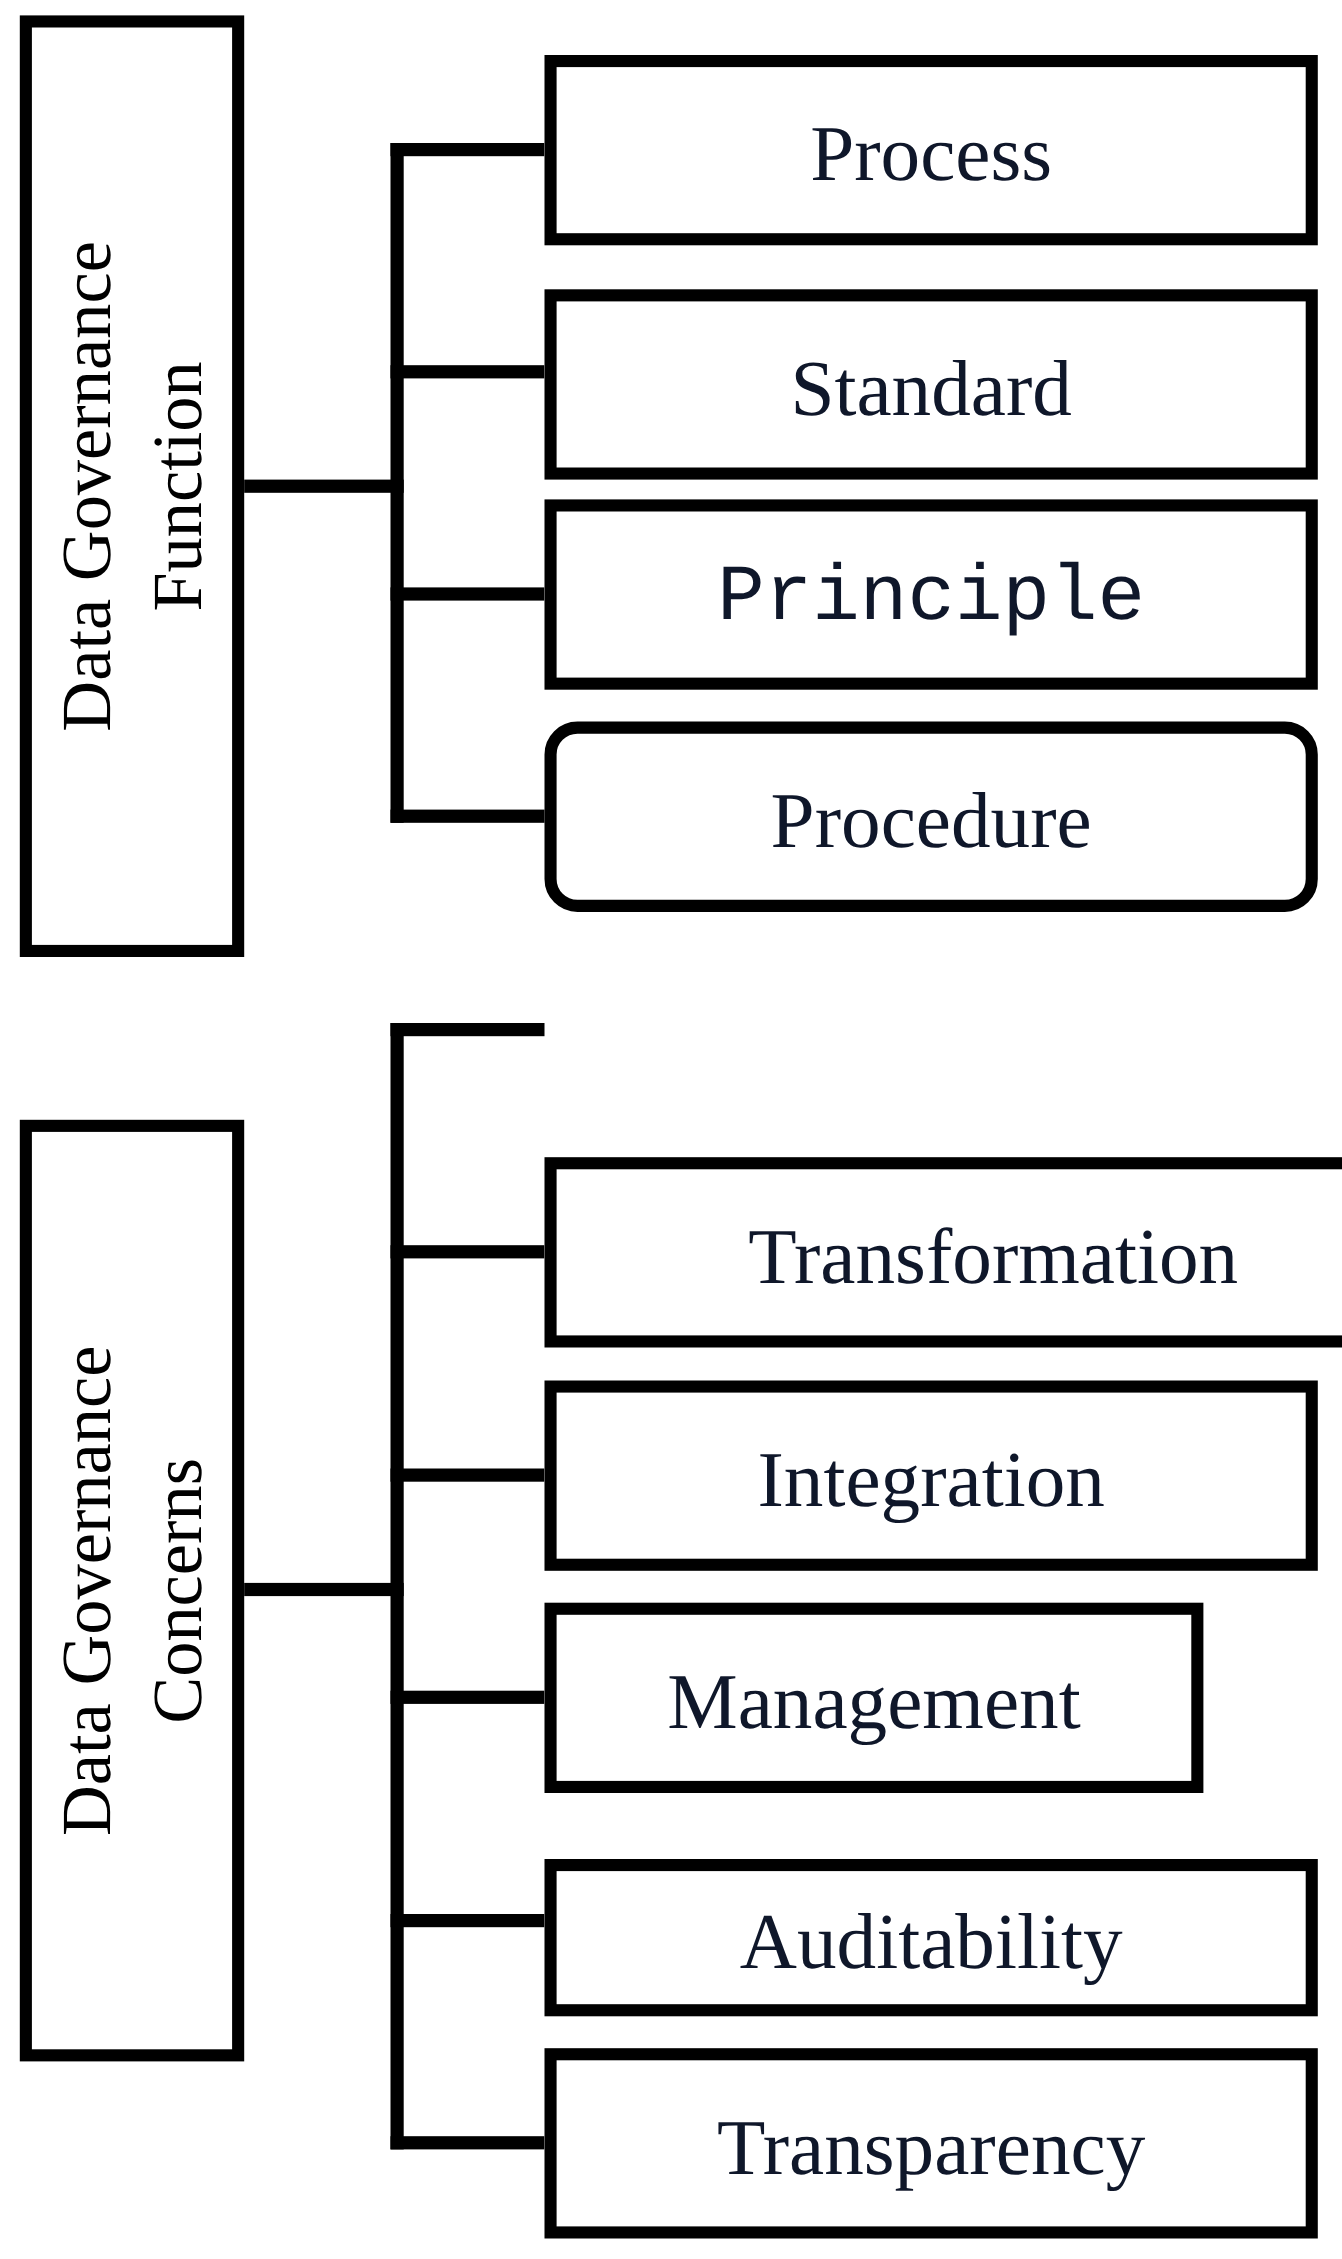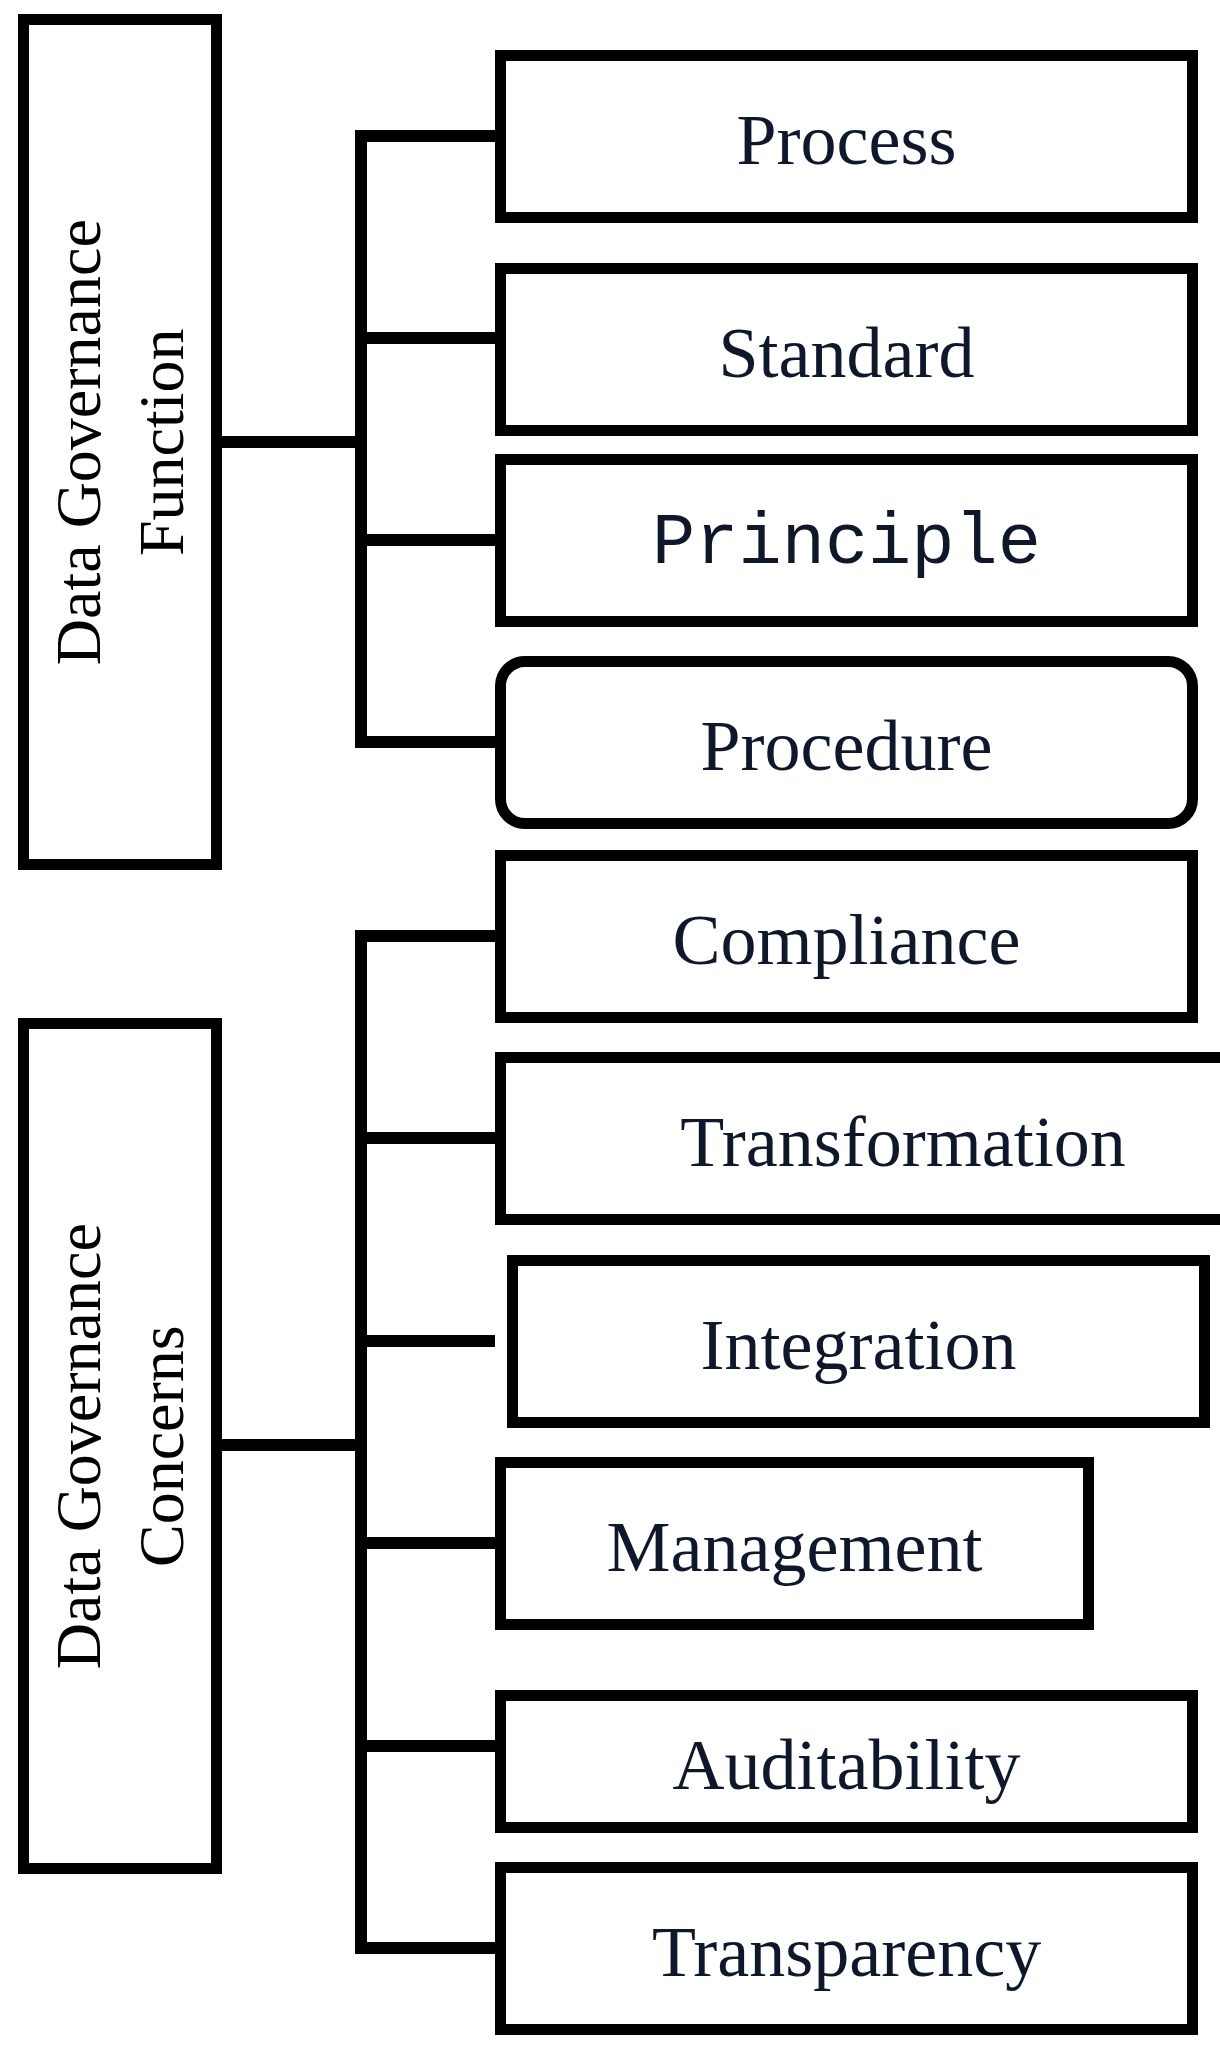--- a/index.html
+++ b/index.html
@@ -72,27 +72,24 @@
 
   <div class="line" style="left:222px;top:1439px;width:145px;height:12px;"></div>
   <div class="line" style="left:355px;top:930px;width:12px;height:1024px;"></div>
   <div class="line" style="left:355px;top:930px;width:140px;height:12px;"></div>
   <div class="line" style="left:355px;top:1132px;width:140px;height:12px;"></div>
   <div class="line" style="left:355px;top:1335px;width:140px;height:12px;"></div>
   <div class="line" style="left:355px;top:1537px;width:140px;height:12px;"></div>
   <div class="line" style="left:355px;top:1740px;width:140px;height:12px;"></div>
   <div class="line" style="left:355px;top:1942px;width:140px;height:12px;"></div>
 
-  <div class="node" style="left:495px;top:850px;width:703px;height:173px;">
-    <div class="child-label">Compliance</div>
-  </div>
   <div class="node" style="left:495px;top:1052px;width:816px;height:173px;">
     <div class="child-label">Transformation</div>
   </div>
-  <div class="node" style="left:507px;top:1255px;width:703px;height:173px;">
+  <div class="node" style="left:495px;top:1255px;width:703px;height:173px;">
     <div class="child-label">Integration</div>
   </div>
   <div class="node" style="left:495px;top:1457px;width:599px;height:173px;">
     <div class="child-label">Management</div>
   </div>
   <div class="node" style="left:495px;top:1660px;width:703px;height:143px;margin-top:30px;">
     <div class="child-label">Auditability</div>
   </div>
   <div class="node" style="left:495px;top:1862px;width:703px;height:173px;">
     <div class="child-label">Transparency</div>

